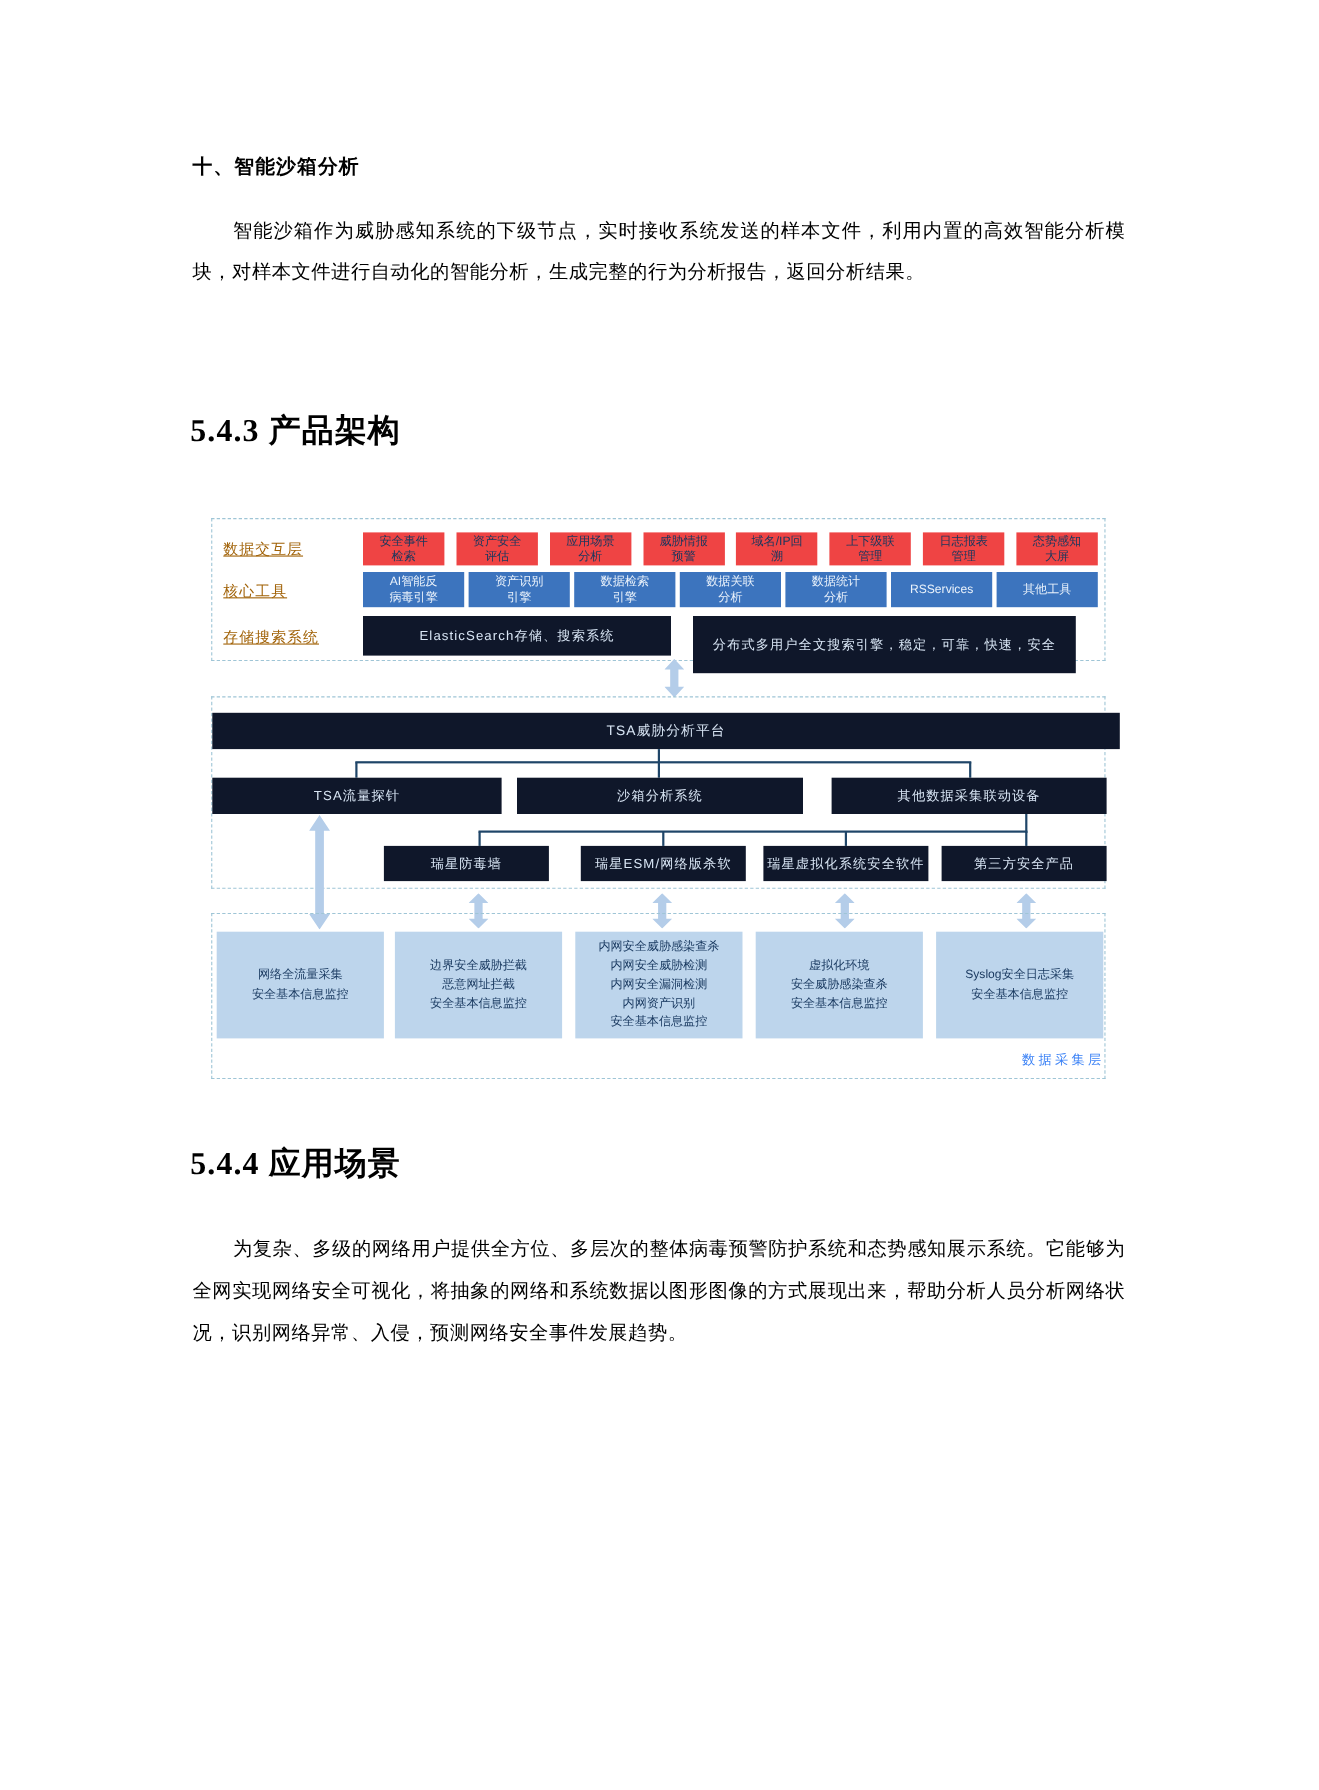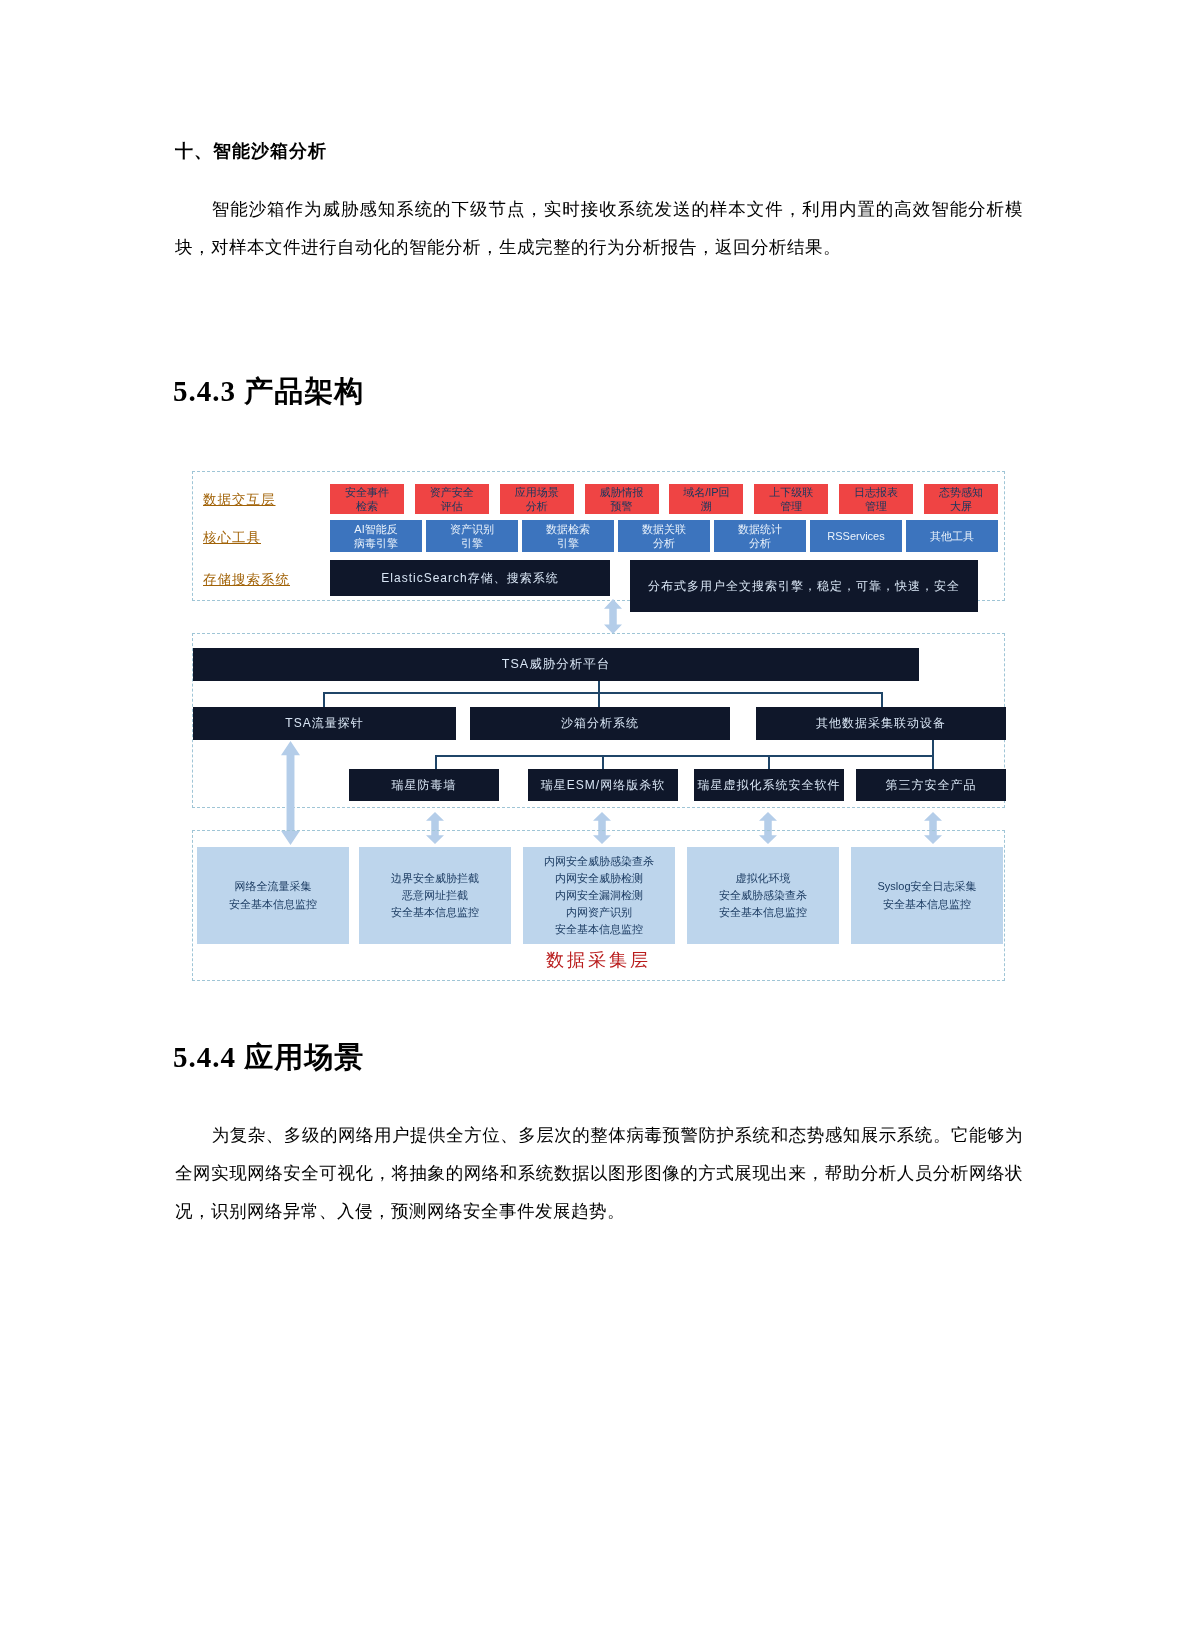--- a/index.html
+++ b/index.html
@@ -27,22 +27,22 @@
   .flexrow{position:absolute;left:137px;right:6px;display:flex;justify-content:space-between;}
   .bx{display:flex;align-items:center;justify-content:center;text-align:center;
       white-space:pre-line;box-sizing:border-box;}
   .box-light{background:#ef4444;color:#17375e;font-size:11px;line-height:1.3;width:74px;}
   .box-mid{background:#3c74be;color:#eaf2fb;font-size:11px;line-height:1.3;width:92px;}
   .box-dark{position:absolute;background:#0f172a;color:#d9e6f5;font-size:12px;letter-spacing:1px;}
   .box-bottom{position:absolute;background:#bdd5ec;color:#17375e;font-size:11px;line-height:1.55;
               top:16px;height:97px;width:152px;text-align:center;}
   .conn{position:absolute;background:#1f4568;}
   .arrow{position:absolute;}
-  #collect-label{position:absolute;bottom:8px;left:0;width:100%;text-align:center;
-                 color:#b91c1c;font-size:18px;letter-spacing:3px;}
+  #collect-label{position:absolute;bottom:8px;left:0;width:100%;text-align:right;
+                 color:#3b82f6;font-size:12px;letter-spacing:3px;}
 </style>
 </head>
 <body>
 
 <div id="page">
 
   <div class="h-small">十、智能沙箱分析</div>
 
   <div class="para" id="para1">智能沙箱作为威胁感知系统的下级节点，实时接收系统发送的样本文件，利用内置的高效智能分析模块，对样本文件进行自动化的智能分析，生成完整的行为分析报告，返回分析结果。</div>
 
@@ -91,21 +91,21 @@
 
       <div class="bx box-dark" style="left:137px;top:88px;width:280px;height:36px">ElasticSearch存储、搜索系统</div>
       <div class="bx box-dark" style="left:437px;top:88px;width:348px;height:52px">分布式多用户全文搜索引擎，稳定，可靠，快速，安全</div>
     </div>
 
     <svg class="arrow" style="left:412px;top:128px" width="18" height="35" viewBox="0 0 24 40" preserveAspectRatio="none">
       <polygon points="12,0 24,11 17,11 17,29 24,29 12,40 0,29 7,29 7,11 0,11" fill="#b4cde9"></polygon>
     </svg>
 
     <div class="dashed" id="sec-b">
-      <div class="bx box-dark" style="left:0;top:14px;width:726px;height:33px;font-size:12.5px">TSA威胁分析平台</div>
+      <div class="bx box-dark" style="left:0;top:14px;width:825px;height:33px;font-size:12.5px">TSA威胁分析平台</div>
 
       <div class="conn" style="left:405px;top:47px;width:2px;height:12px"></div>
       <div class="conn" style="left:130px;top:58px;width:560px;height:2px"></div>
       <div class="conn" style="left:130px;top:59px;width:2px;height:14px"></div>
       <div class="conn" style="left:405px;top:59px;width:2px;height:14px"></div>
       <div class="conn" style="left:688px;top:59px;width:2px;height:14px"></div>
 
       <div class="bx box-dark" style="left:0;top:73px;width:263px;height:33px">TSA流量探针</div>
       <div class="bx box-dark" style="left:277px;top:73px;width:260px;height:33px">沙箱分析系统</div>
       <div class="bx box-dark" style="left:563px;top:73px;width:250px;height:33px">其他数据采集联动设备</div>

